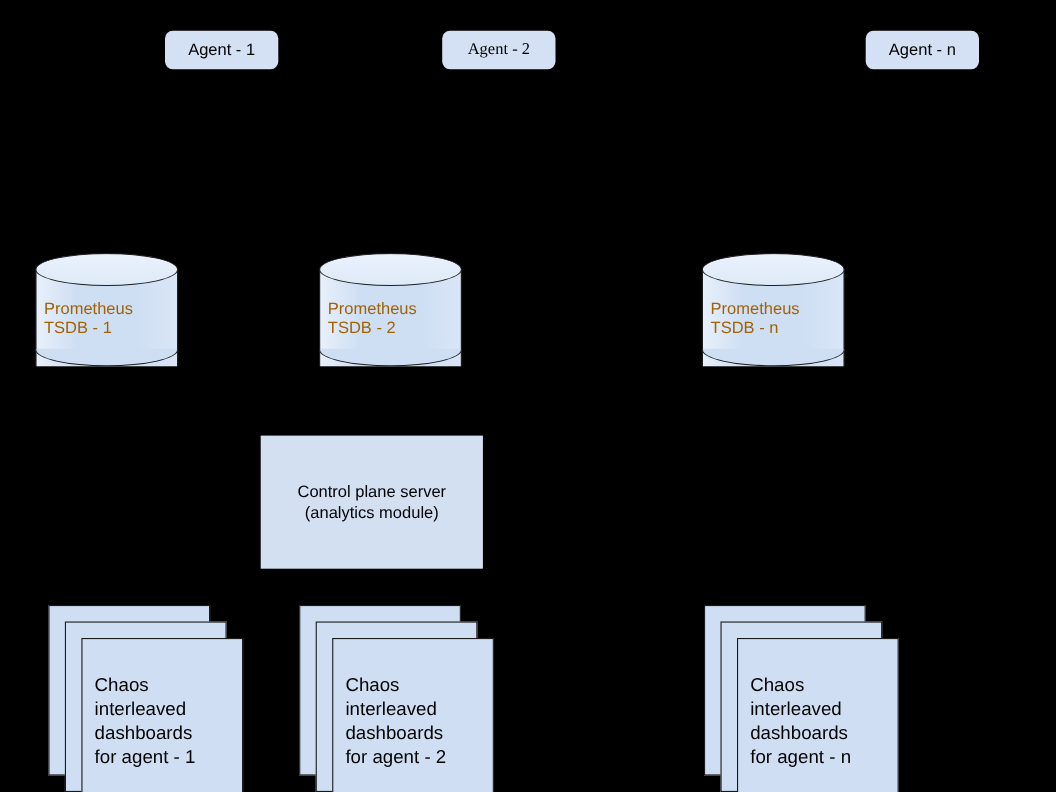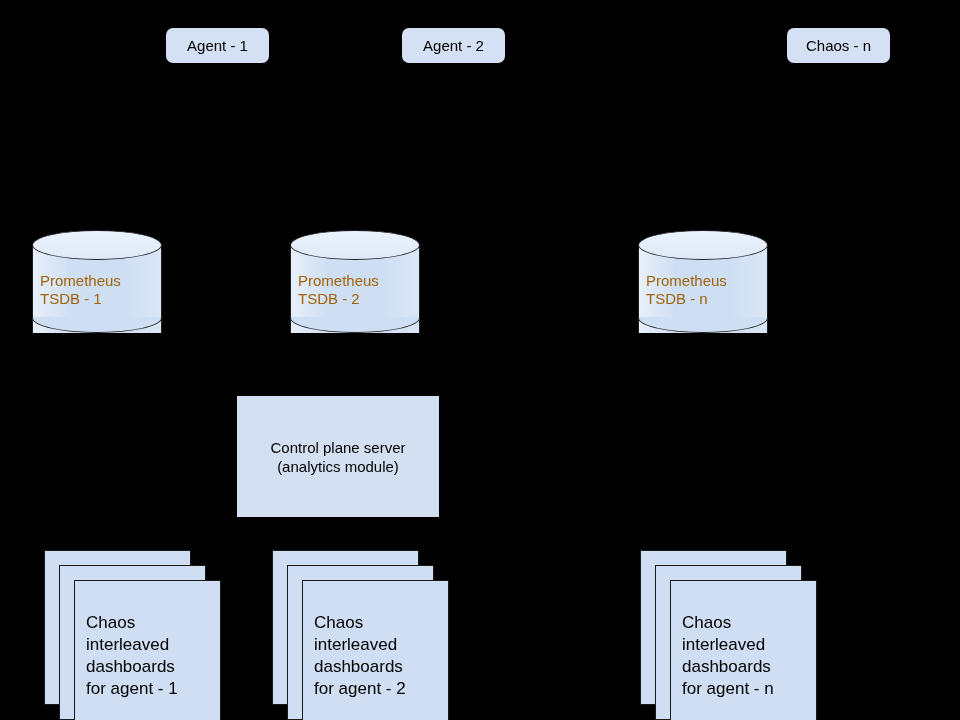--- a/index.html
+++ b/index.html
@@ -154,28 +154,28 @@
 
     <path d="M97,348 L97,375 L352,375 L352,394" fill="none" stroke="#000000" stroke-width="1.4" marker-end="url(#arrowhead)"></path>
     <line x1="355" y1="348" x2="355" y2="394" stroke="#000000" stroke-width="1.4" marker-end="url(#arrowhead)"></line>
     <path d="M703,348 L703,375 L358,375 L358,394" fill="none" stroke="#000000" stroke-width="1.4" marker-end="url(#arrowhead)"></path>
 
     <path d="M290,517 L186,551 L136,562" fill="none" stroke="#000000" stroke-width="1.4" marker-end="url(#arrowhead)"></path>
     <line x1="355" y1="517" x2="355" y2="567" stroke="#000000" stroke-width="1.4" marker-end="url(#arrowhead)"></line>
     <path d="M420,517 L560,545 L724,565" fill="none" stroke="#000000" stroke-width="1.4" marker-end="url(#arrowhead)"></path>
   </svg>
 
-  <div class="agent-box" style="left:150px; top:28px;margin-left:16px;">
+  <div class="agent-box" style="left:150px; top:28px;">
     <span>Agent - 1</span>
   </div>
-  <div class="agent-box" style="left:402px; top:28px;">
+  <div class="agent-box" style="left:402px; top:28px;font-family:Liberation Serif, serif;">
     <span>Agent - 2</span>
   </div>
   <div class="agent-box" style="left:787px; top:28px;">
-    <span>Chaos - n</span>
+    <span>Agent - n</span>
   </div>
 
   <div class="cylinder" style="left:32px; top:230px;">
     <div class="cyl-body"></div>
     <div class="cyl-bottom"></div>
     <div class="cyl-top"></div>
     <div class="cyl-label">Prometheus
 TSDB - 1</div>
   </div>
 

